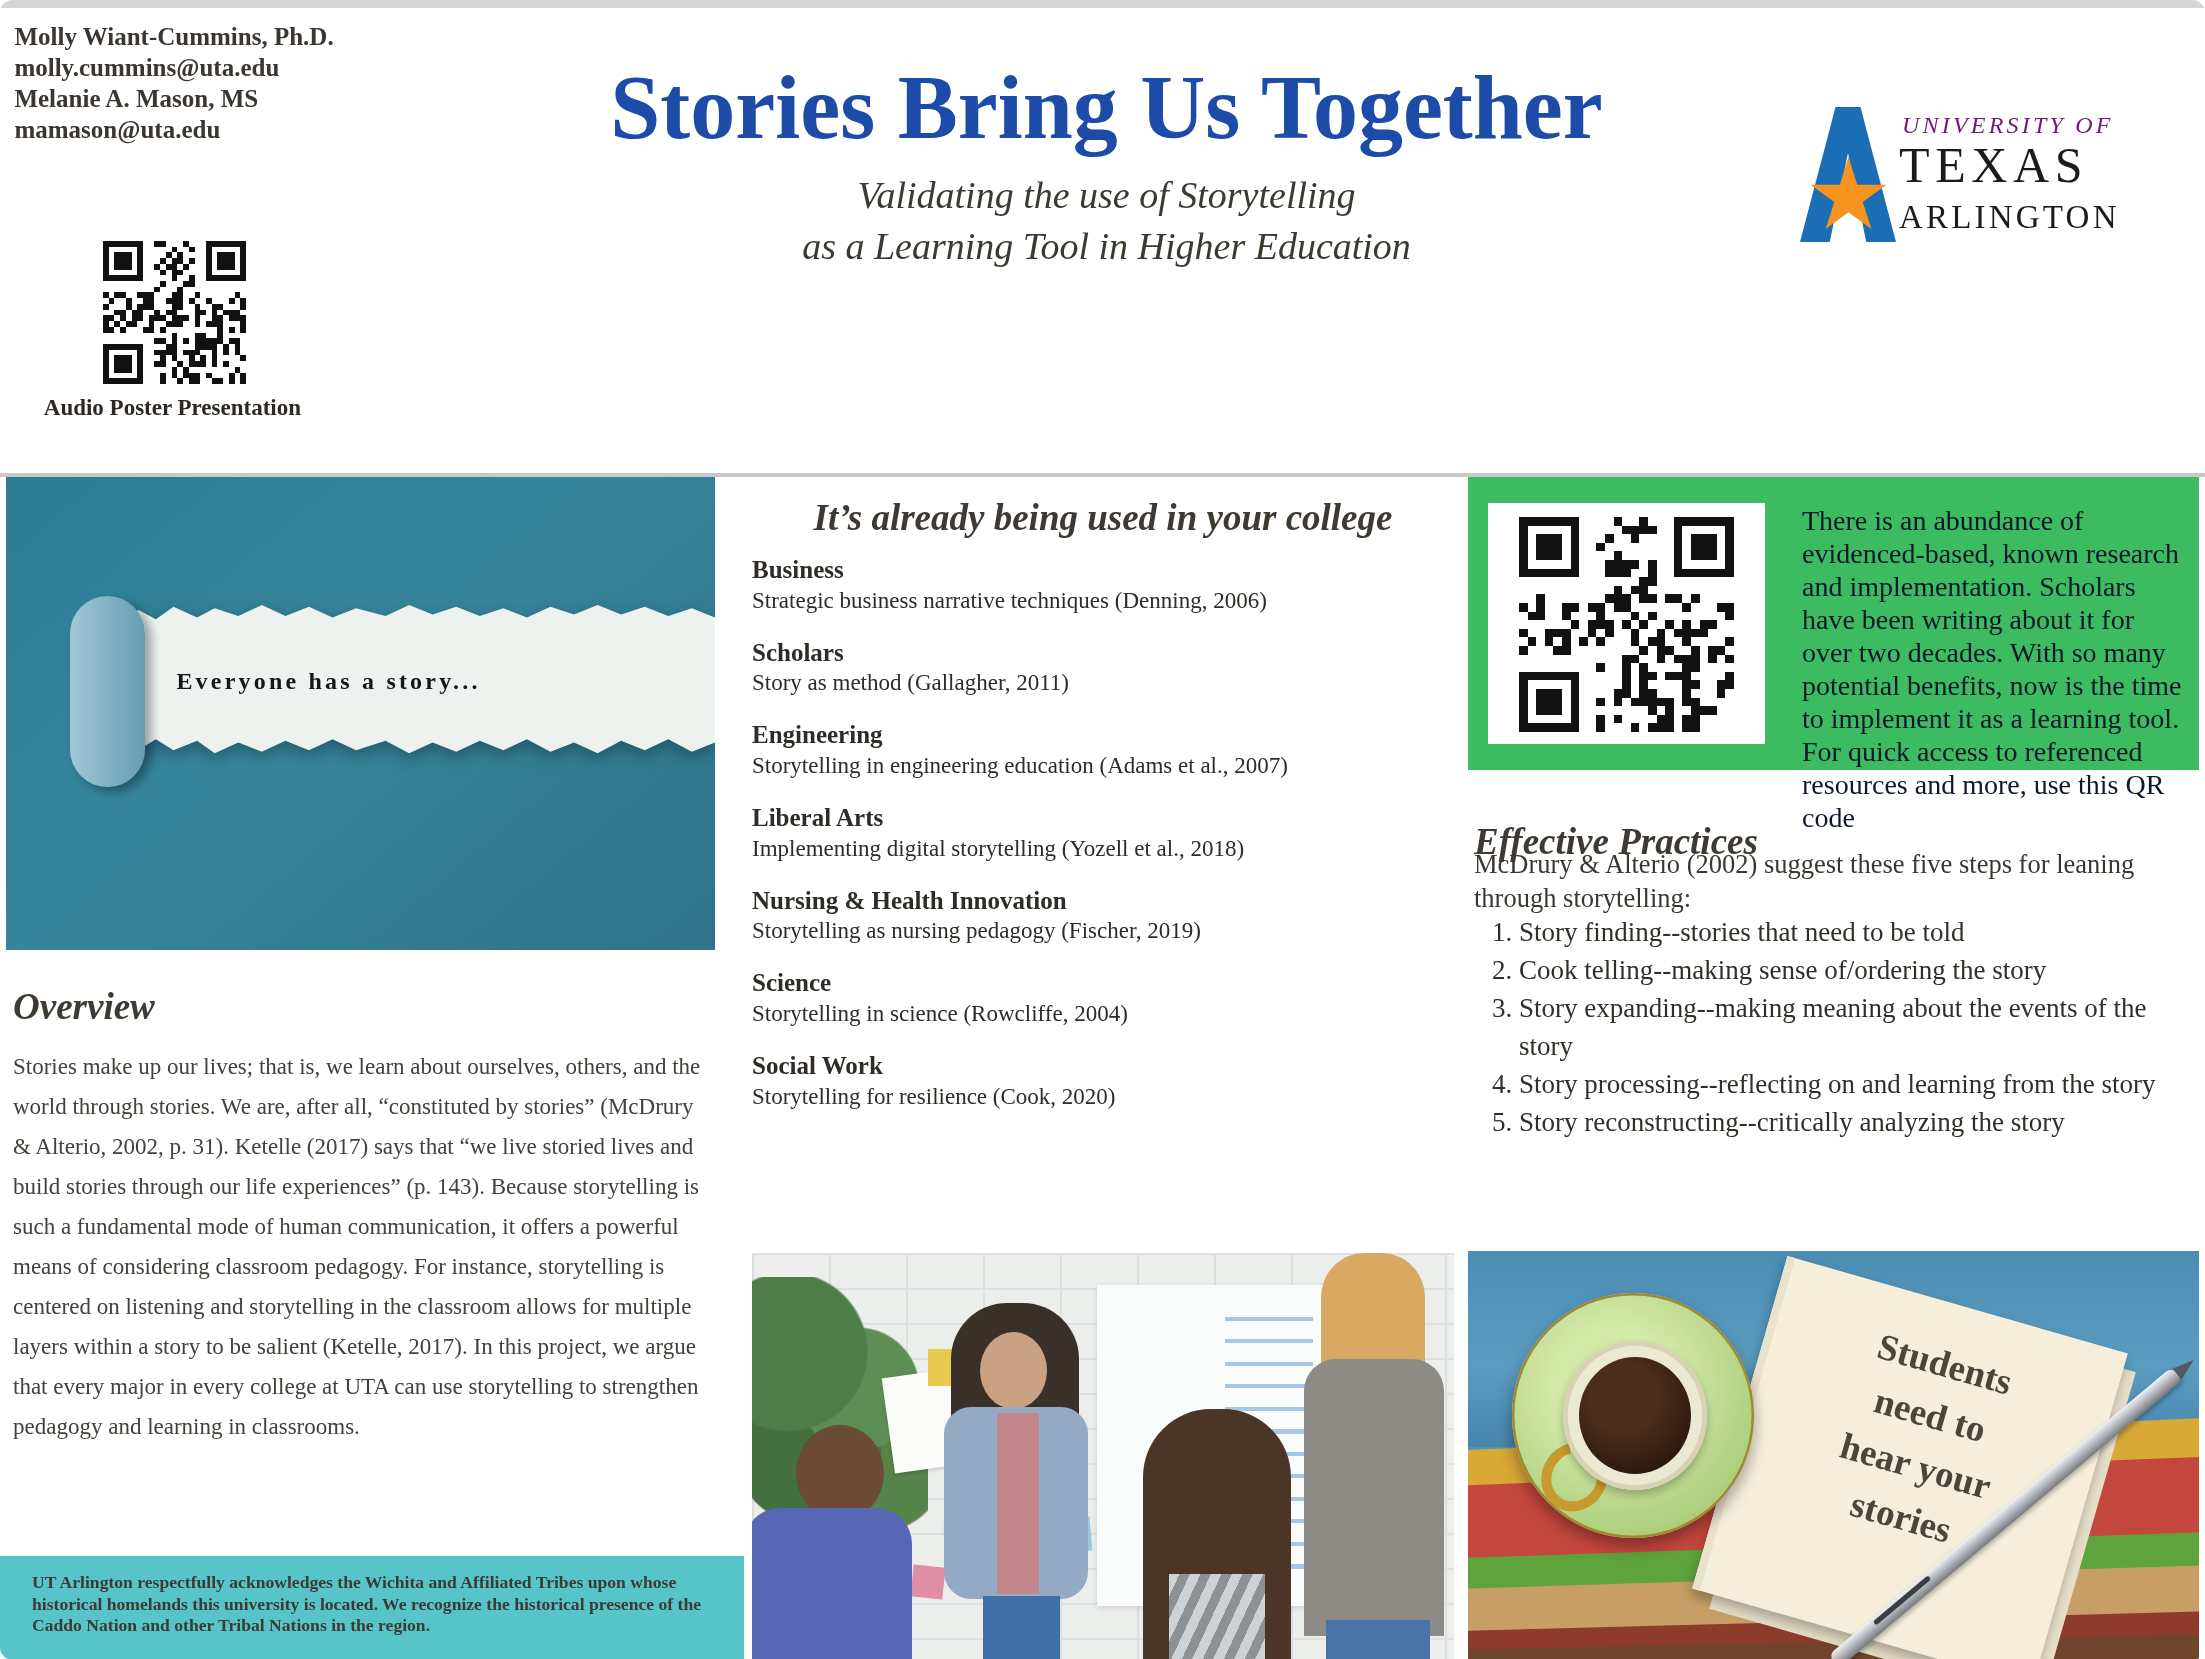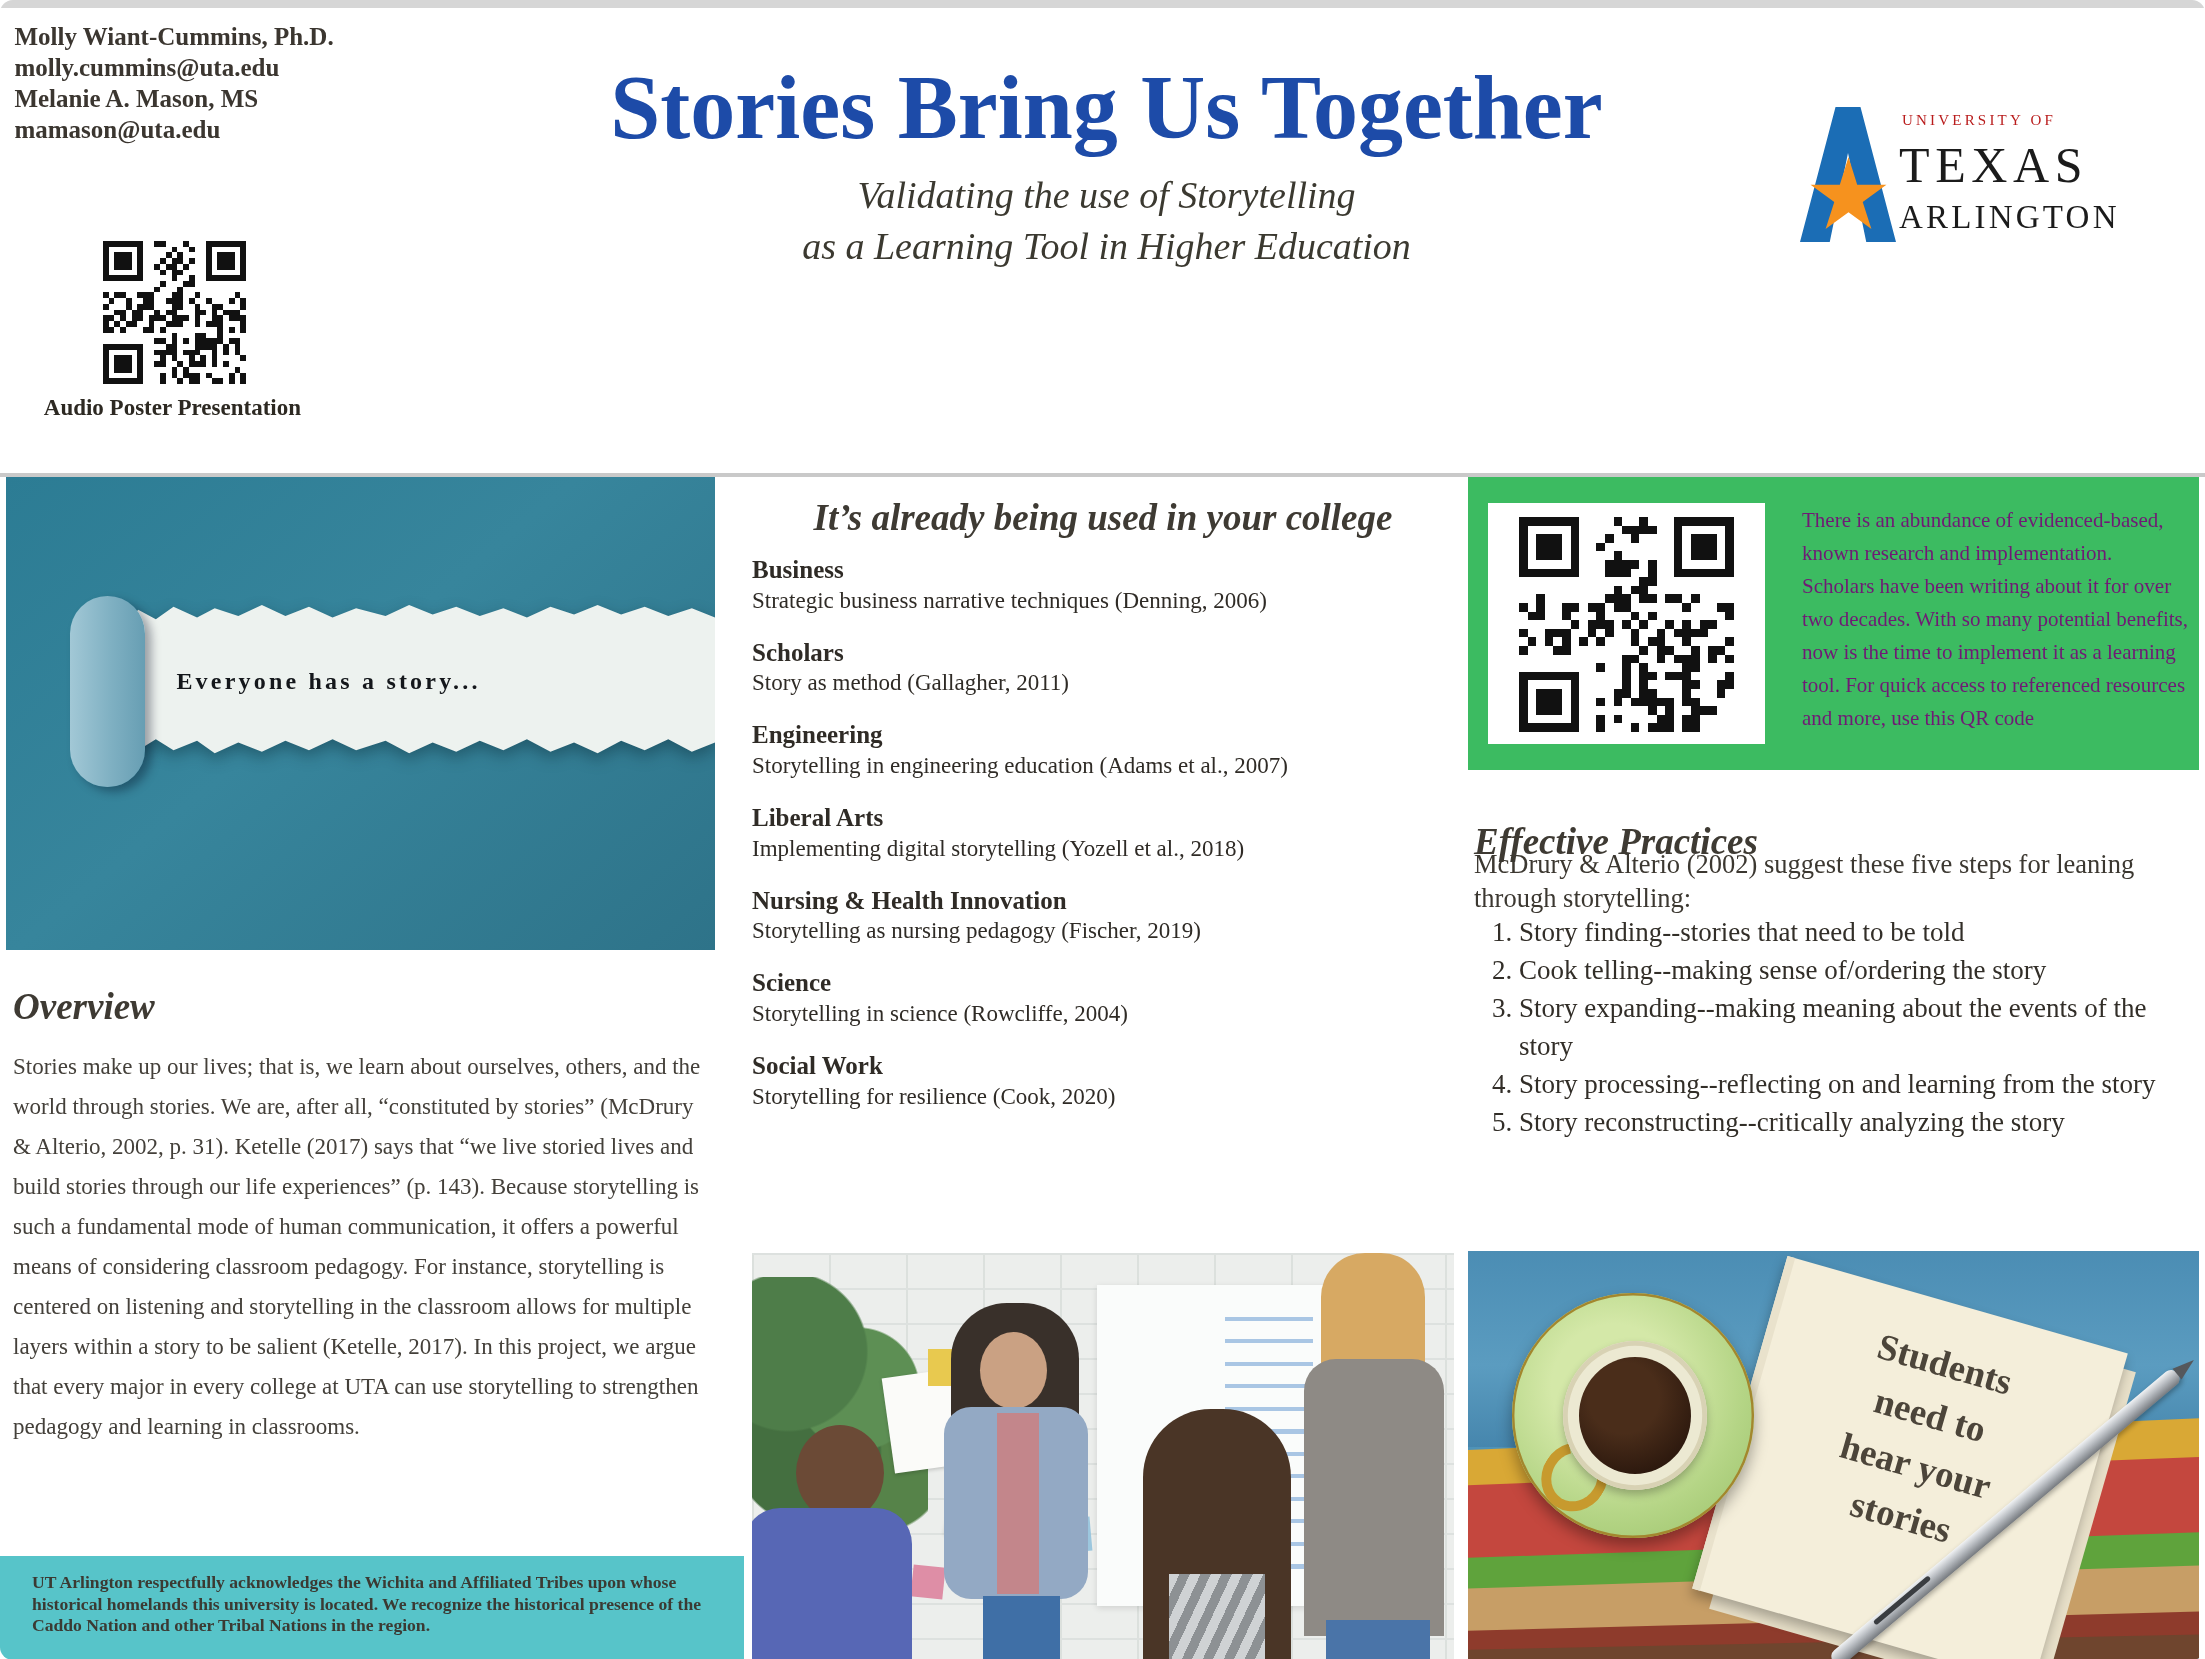--- a/index.html
+++ b/index.html
@@ -12,21 +12,21 @@
   .authors{left:14.4px;top:21px;width:449px;font-weight:bold;font-size:25px;line-height:31px;color:#3b3630;}
   .qr1wrap{left:103px;top:241px;width:143px;height:143px;}
   .qr-label{left:6.4px;top:395px;width:332px;text-align:center;font-weight:bold;font-size:23px;color:#2d2922;}
   .titleblock{left:481px;top:58px;width:1251px;text-align:center;}
   .title{font-size:90px;font-weight:bold;color:#1d4ba8;line-height:1.12;}
   .subtitle{margin-top:11.2px;font-style:italic;font-size:38px;line-height:51px;color:#3b3930;}
   .logoA{left:1800px;top:107px;width:96px;height:135px;background:#1b6db5;
          clip-path:polygon(37% 0,63% 0,100% 100%,69% 100%,50% 34%,31% 100%,0 100%);}
   .logoStar{left:1809px;top:157px;width:79px;height:79px;background:#f6921e;
          clip-path:polygon(50% 0%,61% 35%,98% 35%,68% 57%,79% 91%,50% 70%,21% 91%,32% 57%,2% 35%,39% 35%);}
-  .logo-u{left:1902px;top:112px;font-size:15px;letter-spacing:3.2px;color:#b91c1c;}
+  .logo-u{left:1902px;top:112px;font-size:24px;letter-spacing:3.2px;color:#701a75;font-style:italic;}
   .logo-t{left:1899px;top:136px;font-size:50px;letter-spacing:5.6px;color:#1b1b1b;}
   .logo-a{left:1899px;top:199px;font-size:33px;letter-spacing:3.2px;color:#1b1b1b;}
   .divider{left:0;top:473px;width:2205px;height:4px;background:#c9c9c9;}
 
   
   .img-torn{left:6.4px;top:477px;width:709px;height:473px;overflow:hidden;
             background:linear-gradient(140deg,#2c7c94 0%,#37859c 45%,#2e7389 100%);}
   .torn-shadow{position:absolute;left:120px;top:125px;width:589px;height:156px;filter:drop-shadow(0 6.4px 8px rgba(0,20,30,.35));}
   .torn-strip{width:100%;height:100%;background:#edf2ef;
     clip-path:polygon(0% 14%,2% 5%,5% 11%,8% 3%,12% 10%,15% 4%,19% 9%,23% 2%,27% 9%,31% 3%,35% 10%,39% 4%,44% 9%,48% 2%,52% 8%,56% 3%,60% 9%,64% 4%,68% 10%,72% 3%,76% 8%,80% 2%,84% 8%,88% 3%,92% 9%,96% 4%,100% 10%,100% 90%,96% 96%,92% 88%,88% 95%,84% 89%,80% 97%,76% 90%,72% 96%,68% 88%,64% 95%,60% 89%,56% 96%,52% 90%,48% 97%,44% 89%,39% 95%,35% 88%,31% 95%,27% 89%,23% 96%,19% 90%,15% 97%,12% 89%,8% 95%,5% 88%,2% 95%,0% 90%);}
@@ -73,21 +73,21 @@
   .curly-top{left:417px;top:321px;width:96px;height:87px;
      background:repeating-linear-gradient(115deg,#cfd2d4 0 9.6px,#8d9194 9.6px 19px);}
   .blonde-hair{left:569px;top:0px;width:104px;height:265px;border-radius:44px;background:#d7a963;}
   .blonde-sweater{left:552px;top:106px;width:140px;height:277px;border-radius:32px 32px 0 0;background:#8e8a85;}
   .blonde-jeans{left:574px;top:367px;width:104px;height:40px;background:#4a74a8;}
 
   
   .greenbox{left:1468px;top:477px;width:731px;height:293px;background:#3cbb61;}
   .qr2tile{left:20px;top:26px;width:277px;height:241px;background:#ffffff;}
   .qr2{position:absolute;left:30.5px;top:14.4px;width:215px;height:215px;}
-  .greentext{left:334px;top:27px;width:387px;font-size:21px;line-height:33px;color:#701a75;}
+  .greentext{left:334px;top:27px;width:387px;font-size:28px;line-height:33px;color:#0f172a;}
   .prac-h{left:1474px;top:784px;font-size:37px;font-weight:bold;font-style:italic;color:#3e3a33;margin-top:36px;}
   .prac-intro{left:1474px;top:847px;width:710px;font-size:26.5px;line-height:34px;color:#3c3831;}
   .prac-list{left:1474px;top:913px;width:726px;}
   .prac-list ol{margin:0;padding-left:45px;font-size:27px;line-height:38px;color:#322e28;}
   .img-coffee{left:1468px;top:1251px;width:731px;height:409px;overflow:hidden;background:#4f93b8;}
   .band{position:absolute;left:-32px;width:802px;}
   .band-blue{top:-8px;height:204px;background:linear-gradient(180deg,#4a8cb3,#5b9cc0 60%,#4686ad);}
   .band-yellow{top:183px;height:50px;background:#d9a835;transform:rotate(-2.5deg);}
   .band-red{top:220px;height:87px;background:#c4473e;transform:rotate(-2.2deg);}
   .band-green{top:294px;height:45px;background:#5fa33c;transform:rotate(-2deg);}

